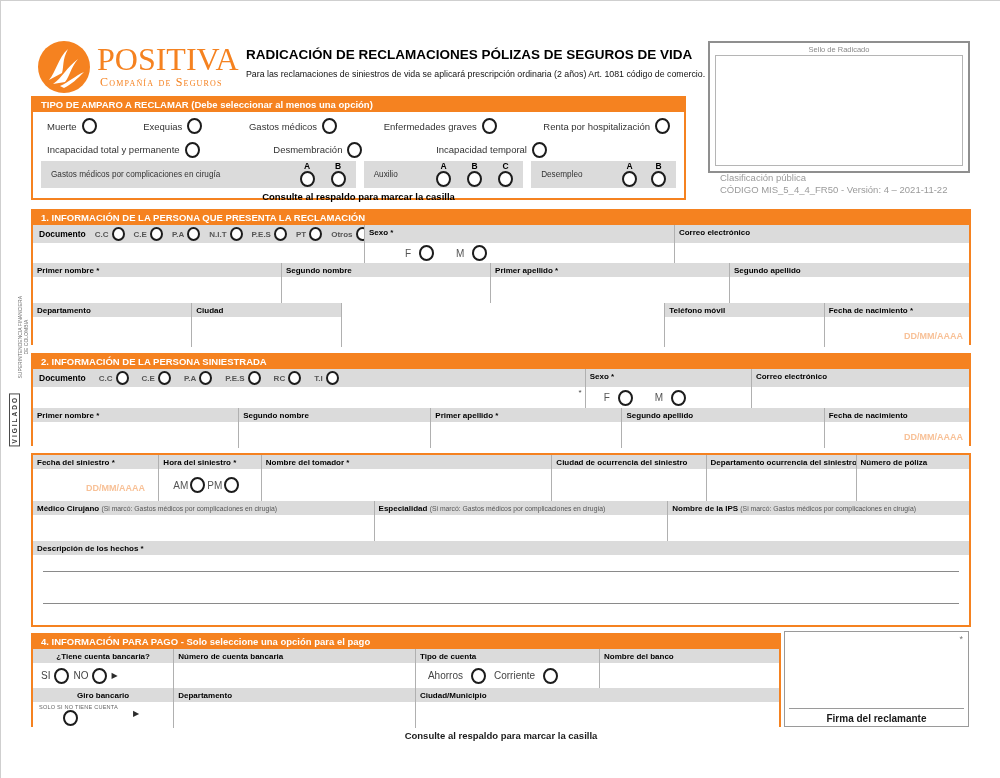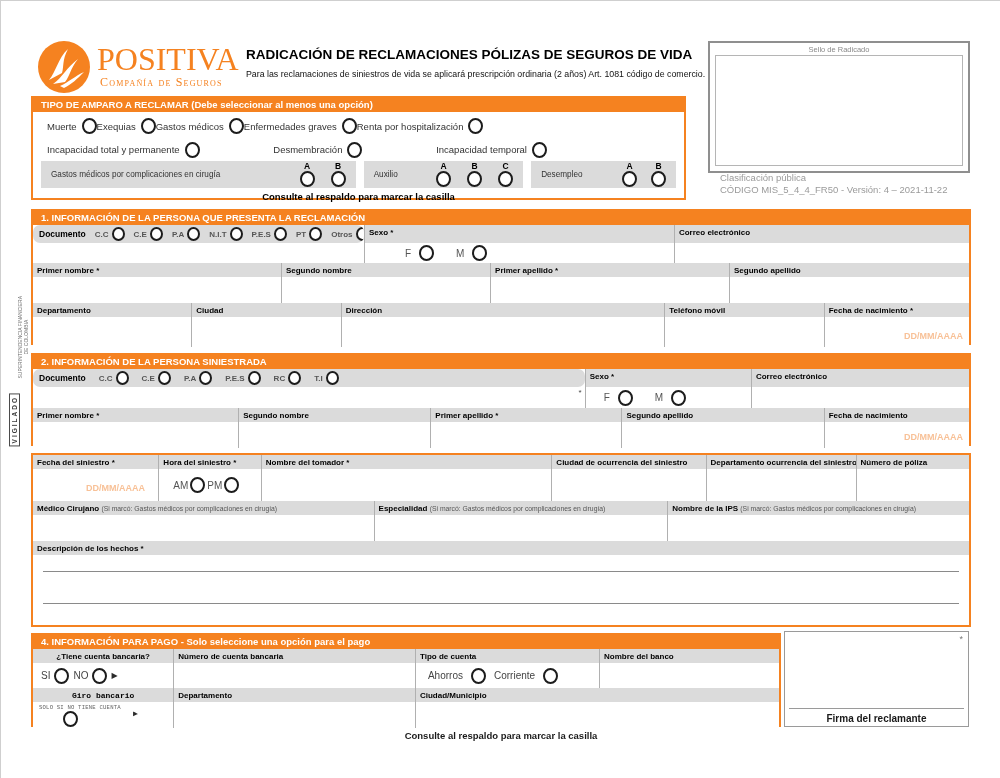--- a/index.html
+++ b/index.html
@@ -38,28 +38,28 @@
   
   .radio{display:inline-block;width:11px;height:12px;border:2.3px solid #1c1c1c;border-radius:50%;
          background:#fff;vertical-align:middle;box-sizing:content-box;}
   .radio.sm{width:9px;height:10px;border-width:2px;}
   .opt{display:inline-flex;align-items:center;gap:5px;font-size:9.5px;color:#333;}
   .abc{display:inline-flex;flex-direction:column;align-items:center;line-height:9px;}
   .abc b{font-size:8.5px;color:#000;}
   
   .amparo-body{display:flex;flex-direction:column;height:90px;}
   .arow{display:flex;align-items:center;padding:0 14px;}
-  .arow1{height:24px;margin-top:2px;}
+  .arow1{justify-content:space-between;height:24px;margin-top:2px;}
   .arow2{height:23px;width:500px;justify-content:space-between;}
   .agroups{display:flex;gap:8px;padding:0 8px;height:27px;}
   .agroup{background:#DBDBDB;display:flex;align-items:center;justify-content:space-between;
           padding:0 10px;font-size:8.2px;color:#333;box-sizing:border-box;}
   .consult{font-size:9.5px;font-weight:bold;text-align:center;color:#000;margin-top:3px;}
   
-  .docline{display:flex;align-items:center;gap:9px;height:18px;padding:0 4px 0 6px;font-size:8.5px;border-radius:7px;}
+  .docline{display:flex;align-items:center;gap:9px;height:18px;padding:0 4px 0 6px;font-size:8.5px;}
   .docline .dlbl{font-weight:bold;font-size:8.5px;}
   .docline .opt{gap:3px;font-size:8px;color:#555;}
   .sexline{display:flex;align-items:center;gap:8px;height:100%;font-size:10px;color:#555;}
   .ph{position:absolute;font-weight:bold;color:#F8C197;font-size:9px;margin-left:48px;}
   .arrow{font-size:8px;color:#2b2b2b;line-height:1;}
   .dline{position:absolute;left:10px;right:10px;border-top:1.6px solid #8a8a8a;}
   .firma{position:absolute;left:783px;top:630px;width:185px;height:96px;border:1.5px solid #9a9a9a;
          box-sizing:border-box;background:#fff;}
   .firma .ast{position:absolute;right:5px;top:2px;font-size:9px;color:#777;}
   .firma .sline{position:absolute;left:4px;right:4px;bottom:17px;border-top:1.5px solid #9a9a9a;}
@@ -261,21 +261,20 @@
     <div class="frow" style="height:44px;">
       <div class="cell" style="width:160px;">
         <div class="hd">Departamento</div>
         <div class="bd"></div>
       </div>
       <div class="cell" style="width:150px;">
         <div class="hd">Ciudad</div>
         <div class="bd"></div>
       </div>
       <div class="cell" style="width:325px;">
-        <div class="hd">Dirección</div>
         <div class="bd"></div>
       </div>
       <div class="cell" style="width:160px;">
         <div class="hd">Teléfono móvil</div>
         <div class="bd"></div>
       </div>
       <div class="cell" style="width:145px;">
         <div class="hd">Fecha de nacimiento *</div>
         <div class="bd">
           <span class="ph" style="right:6px;bottom:6px;">DD/MM/AAAA</span>
@@ -448,21 +447,21 @@
               <span class="radio"></span>
           </div>
         </div>
       </div>
       <div class="cell" style="width:180px;">
         <div class="hd">Nombre del banco</div>
         <div class="bd"></div>
       </div>
     </div>
     <div class="frow" style="height:40px;">
-      <div class="cell" style="width:142px;font-family:Liberation Mono, monospace;">
+      <div class="cell" style="width:142px;">
         <div class="hd" style="text-align:center;">Giro bancario</div>
         <div class="bd">
           <div style="font-size:5.6px;color:#666;padding:2px 0 0 6px;letter-spacing:.2px;">SOLO SI NO TIENE CUENTA</div>
           <div style="display:flex;align-items:center;gap:4px;padding-left:30px;">
             <span class="radio"></span>
             <span class="arrow" style="position:absolute;left:100px;top:8px;">▶</span>
           </div>
         </div>
       </div>
       <div class="cell" style="width:243px;">

